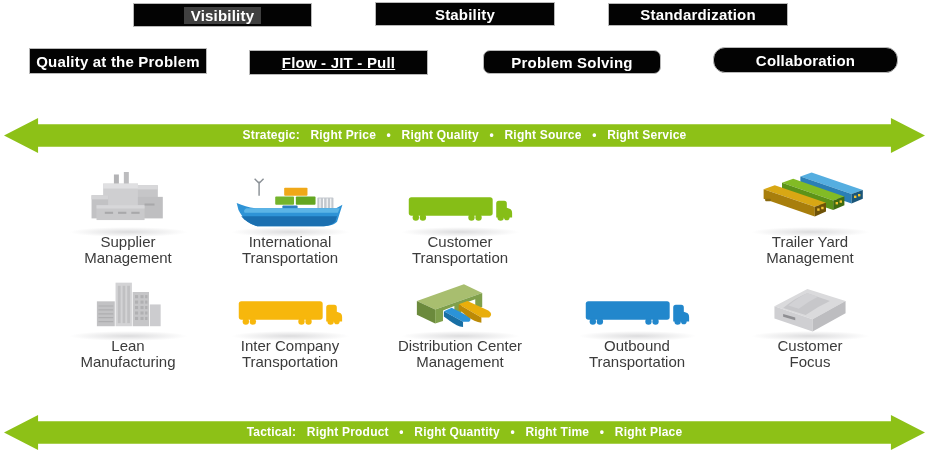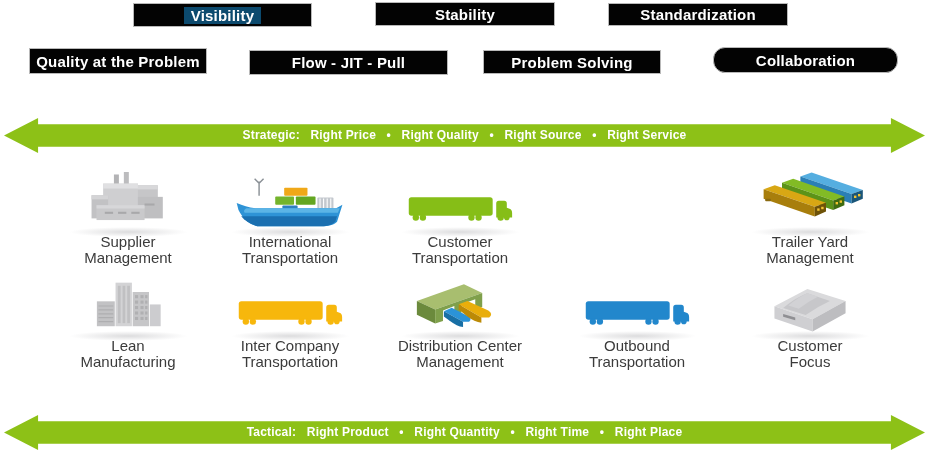--- a/index.html
+++ b/index.html
@@ -7,27 +7,27 @@
     position:relative;width:929px;height:452px;background:#fff;overflow:hidden;
     font-family:"Liberation Sans",sans-serif;
   }
   
   .black-box{
     position:absolute;background:#030303;color:#fff;
     border:1px solid #b9b9b9;box-sizing:border-box;
     display:flex;align-items:center;justify-content:center;
     font-size:15px;font-weight:bold;letter-spacing:.2px;white-space:nowrap;
   }
-  .black-box .hl{background:#0c4a6e;padding:0 7px;}
+  .black-box .hl{background:#404040;padding:0 7px;}
   #box-visibility{left:133px;top:3px;width:179px;height:24px;}
   #box-stability{left:375px;top:2px;width:180px;height:24px;}
   #box-standardization{left:608px;top:3px;width:180px;height:23px;}
   #box-quality{left:29px;top:48px;width:178px;height:26px;}
-  #box-flow{left:249px;top:50px;width:199px;height:25px;}
-  #box-problem{left:483px;top:50px;width:178px;height:24px;}
+  #box-flow{left:249px;top:50px;width:179px;height:25px;text-decoration:underline;}
+  #box-problem{left:483px;top:50px;width:178px;height:24px;border-radius:7px;}
   #box-collaboration{left:713px;top:47px;width:185px;height:26px;border-radius:12px;}
   
   .banner{position:absolute;left:3px;width:923px;height:37px;}
   #banner-strategic{top:117px;}
   #banner-tactical{top:414px;}
   .banner svg{position:absolute;inset:0;width:100%;height:100%;}
   .banner .banner-text{
     position:absolute;inset:0;display:flex;align-items:center;justify-content:center;
     color:#fff;font-size:12px;font-weight:bold;white-space:pre;letter-spacing:.2px;
     padding-bottom:1px;

